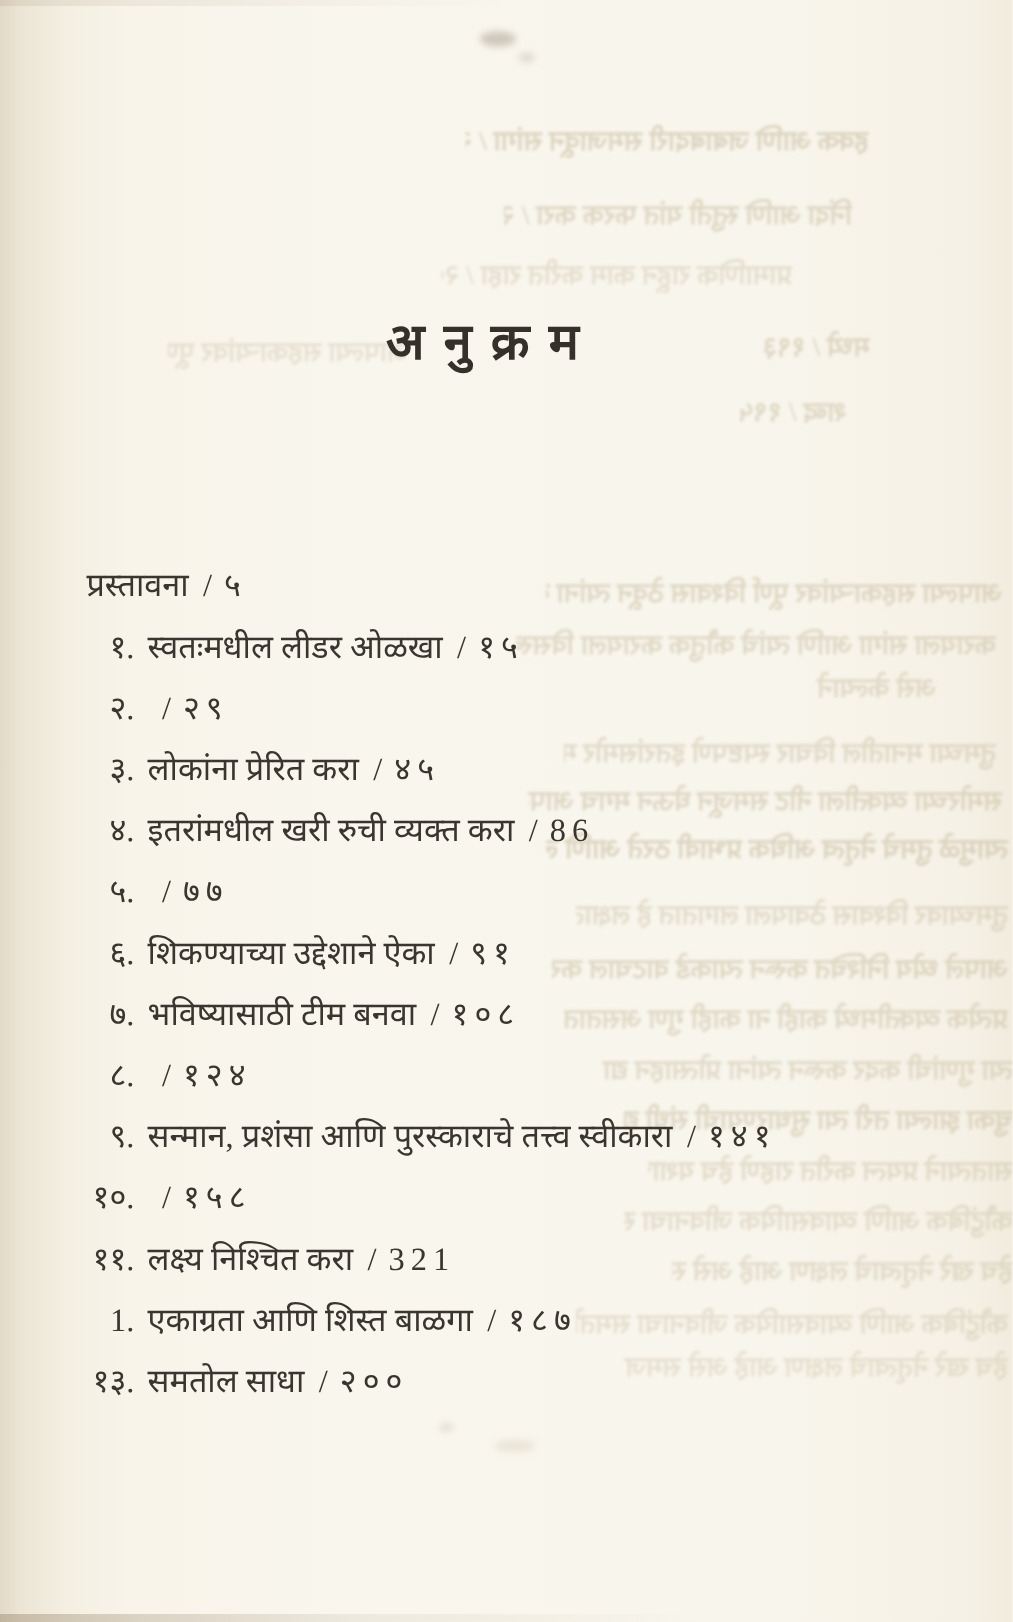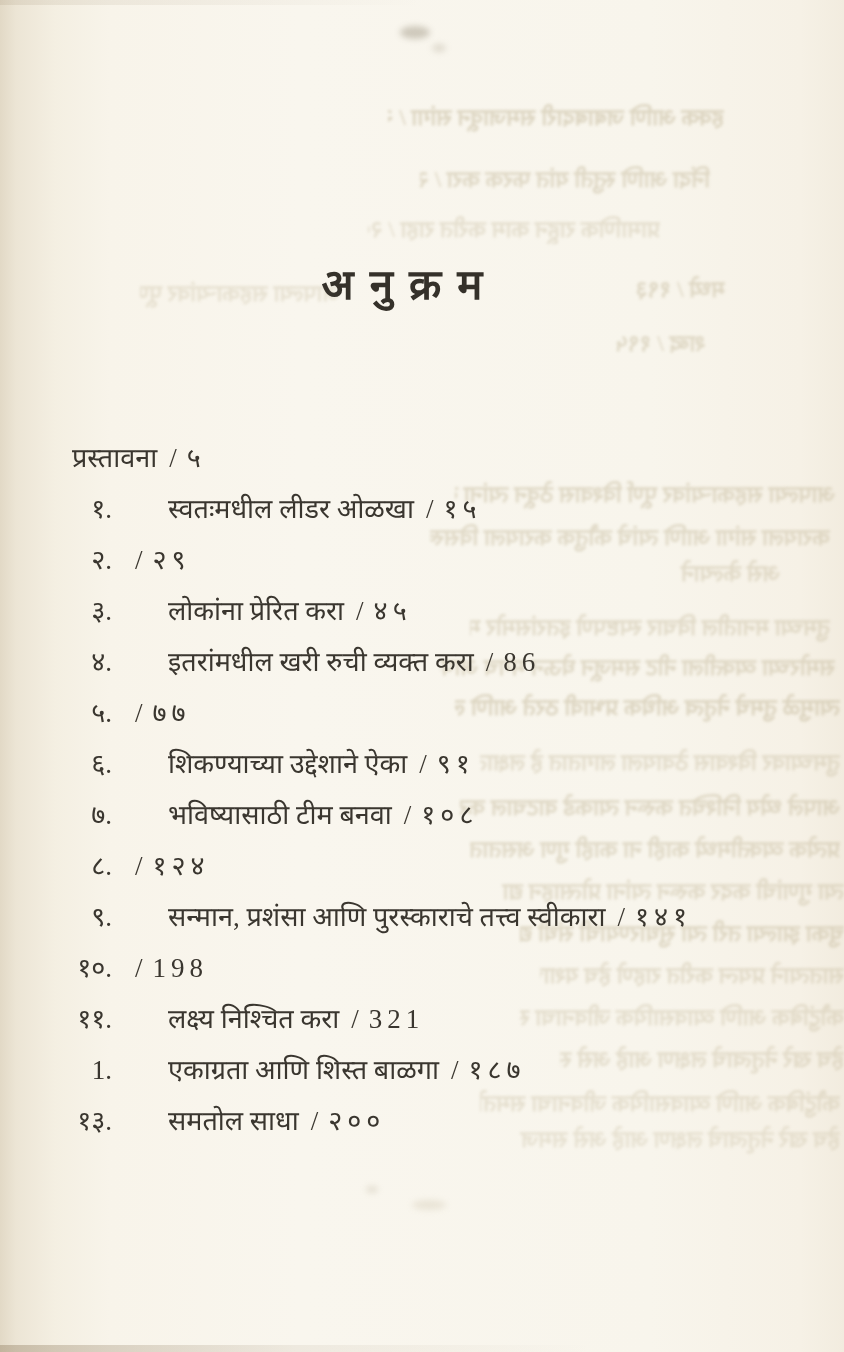--- a/index.html
+++ b/index.html
@@ -18,24 +18,24 @@
   .page::before{
     content:"";position:absolute;left:0;right:0;top:0;height:5px;
     background:linear-gradient(90deg,rgba(140,120,90,.14),rgba(140,120,90,0) 50%);
     pointer-events:none;
   }
   .title{
     position:absolute;top:254px;left:-12px;width:100%;
     text-align:center;font-size:42px;font-weight:700;letter-spacing:16px;
     color:#35312a;
   }
-  .toc{position:absolute;top:444px;left:72px;right:36px;}
+  .toc{position:absolute;top:474px;left:72px;right:36px;}
   .row{display:flex;align-items:baseline;font-size:27px;line-height:28px;margin-bottom:23px;font-weight:500;color:#3a362f;}
   .num{flex:0 0 40px;text-align:right;margin-right:11px;white-space:nowrap;}
-  .lbl{white-space:nowrap;margin-left:45px;}
+  .lbl{white-space:nowrap;}
   .sep{margin:0 10px 0 12px;}
   .pg{letter-spacing:5px;white-space:nowrap;}
   .row.preface .lbl{margin-left:0;}
   .ghost{
     position:absolute;transform:scaleX(-1);filter:blur(1.4px);
     color:#c6bb9e;font-size:23px;white-space:nowrap;overflow:hidden;
     font-weight:600;pointer-events:none;
   }
   .smudge{position:absolute;border-radius:50%;filter:blur(3px);pointer-events:none;}
 </style>
@@ -127,21 +127,21 @@
     </div>
       <div class="row">
       <span class="num">९.</span>
       <span class="lbl">सन्मान, प्रशंसा आणि पुरस्काराचे तत्त्व स्वीकारा</span>
       <span class="sep">/</span>
       <span class="pg">१४१</span>
     </div>
       <div class="row">
       <span class="num">१०.</span>
       <span class="sep">/</span>
-      <span class="pg">198</span>
+      <span class="pg">१५८</span>
     </div>
       <div class="row">
       <span class="num">११.</span>
       <span class="lbl">लक्ष्य निश्चित करा</span>
       <span class="sep">/</span>
       <span class="pg">321</span>
     </div>
       <div class="row">
       <span class="num">1.</span>
       <span class="lbl">एकाग्रता आणि शिस्त बाळगा</span>

